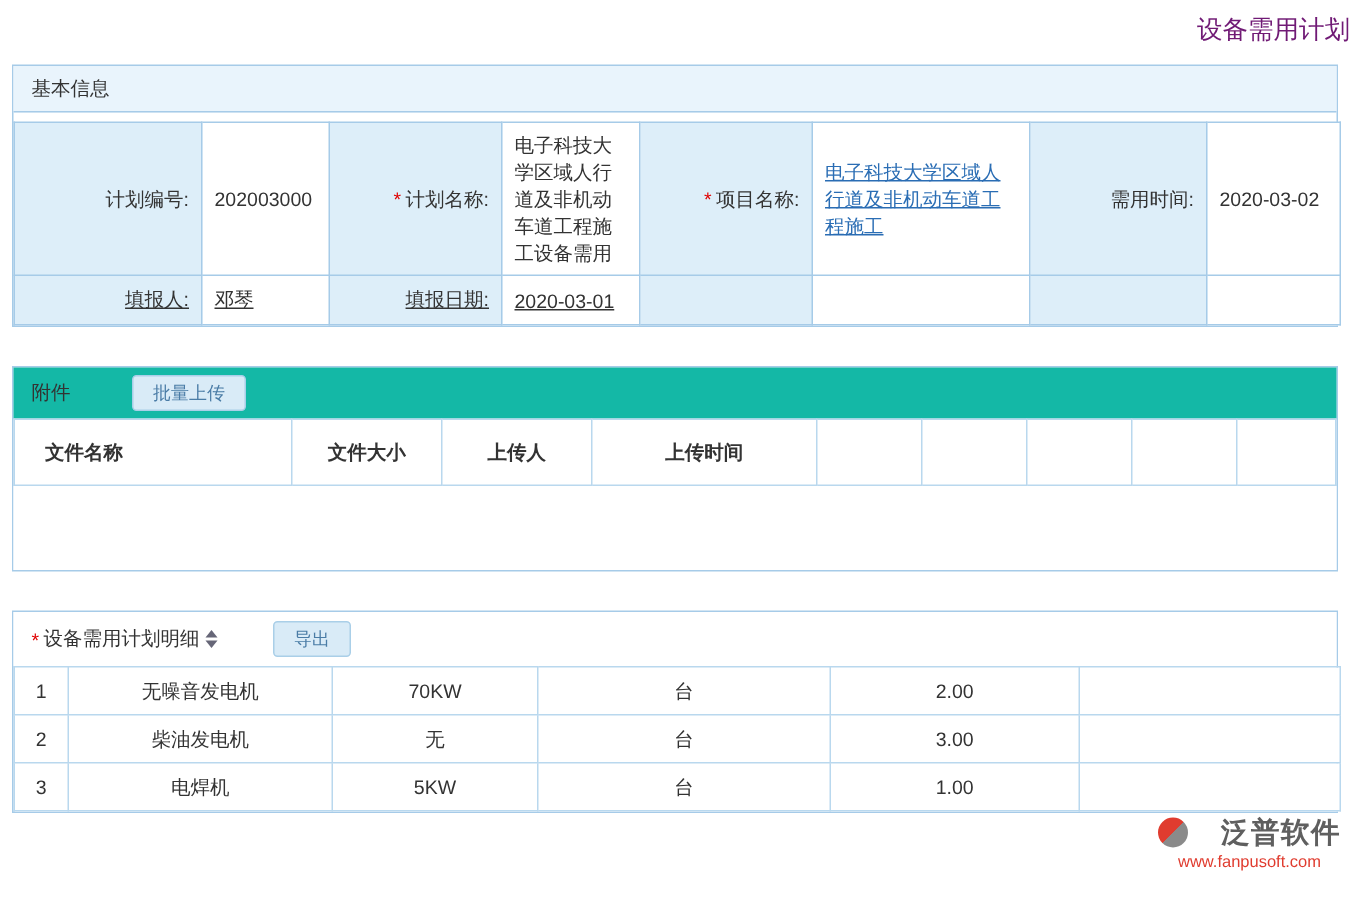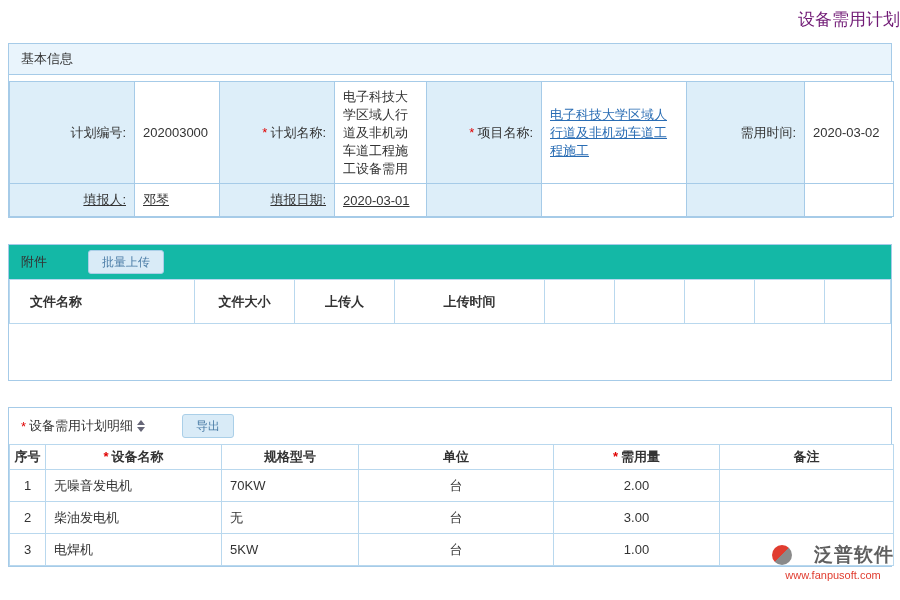--- a/index.html
+++ b/index.html
@@ -53,21 +53,21 @@
   
   .det-bar { display:flex; align-items:center; padding:6px 12px; background:#fff; font-size:13px; color:#333; }
   .det-bar .title-text { font-weight:normal; }
   .sort-icon { display:inline-flex; flex-direction:column; gap:2px; margin:0 8px 0 4px; cursor:pointer; }
   .sort-icon .tri-up { width:0; height:0; border-left:4px solid transparent; border-right:4px solid transparent; border-bottom:5px solid #667; }
   .sort-icon .tri-down { width:0; height:0; border-left:4px solid transparent; border-right:4px solid transparent; border-top:5px solid #667; }
   .det-table { width:100%; border-collapse:collapse; table-layout:fixed; font-size:13px; }
   .det-table th { border:1px solid #b9d8ee; font-weight:bold; height:25px; padding:3px 4px; text-align:center; background:#fff; }
   .det-table td { border:1px solid #b9d8ee; height:32px; padding:0 8px; background:#fff; }
   .det-table td.c { text-align:center; }
-  .det-table td.l { text-align:left; }
+  .det-table td.l { text-align:center; }
 
   
   .watermark { position:absolute; right:6px; top:542px; pointer-events:none; z-index:5; }
   .wm-row { display:flex; align-items:center; gap:22px; }
   .wm-logo { width:20px; height:20px; border-radius:50%;
              background:linear-gradient(135deg,#e03c2f 0 50%,#8a8a8a 50% 100%); }
   .wm-brand { font-size:19px; font-weight:bold; color:#5f5f5f; letter-spacing:1px; }
   .wm-url { color:#e03c2f; font-size:11px; text-align:center; margin-top:1px; }
 </style>
 </head>
@@ -170,32 +170,20 @@
     <table class="det-table">
       <colgroup>
         <col style="width:36px">
           <col style="width:176px">
           <col style="width:137px">
         <col style="width:195px">
           <col style="width:166px">
           <col style="width:174px">
       </colgroup>
       <tbody>
-          <tr>
-        <th>序号</th>
-        <th>
-          <span class="req">*</span><span>设备名称</span>
-        </th>
-        <th>规格型号</th>
-        <th>单位</th>
-        <th>
-          <span class="req">*</span><span>需用量</span>
-        </th>
-        <th>备注</th>
-      </tr>
       <tr>
         <td class="c">1</td>
         <td class="l">无噪音发电机</td>
         <td class="l">70KW</td>
         <td class="c">台</td>
         <td class="c">2.00</td>
         <td class="l"></td>
       </tr>
       <tr>
         <td class="c">2</td>

